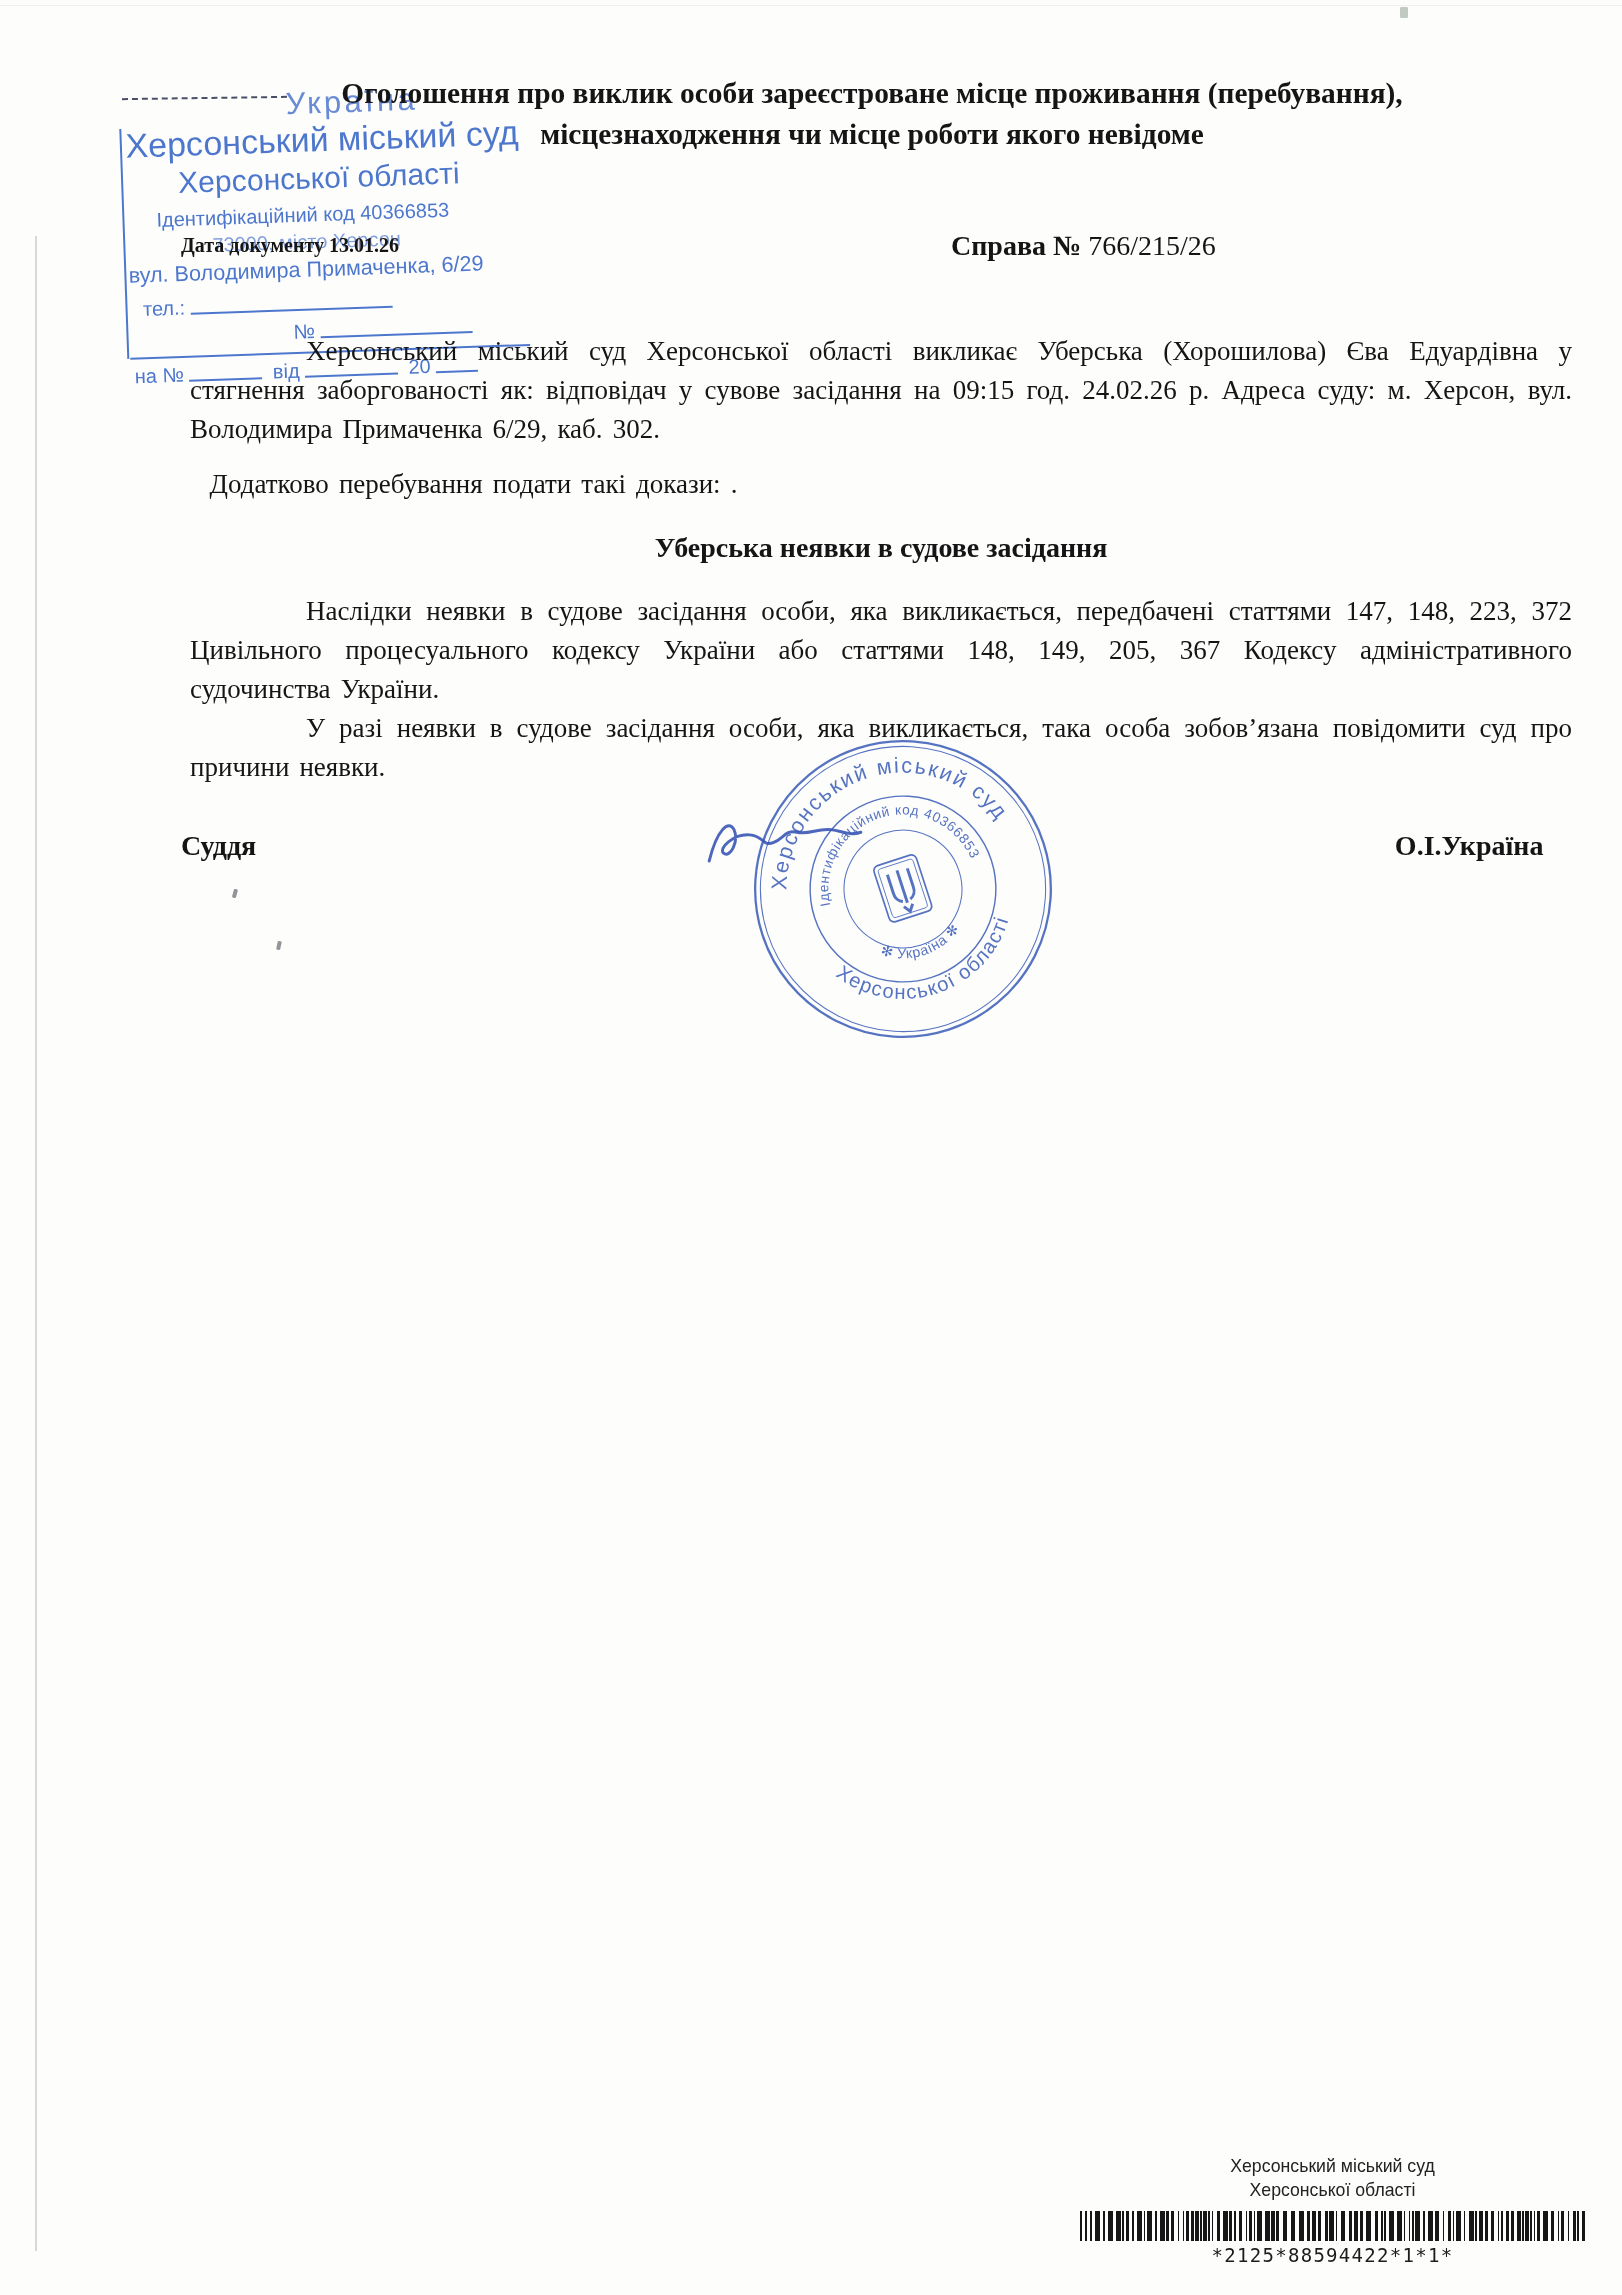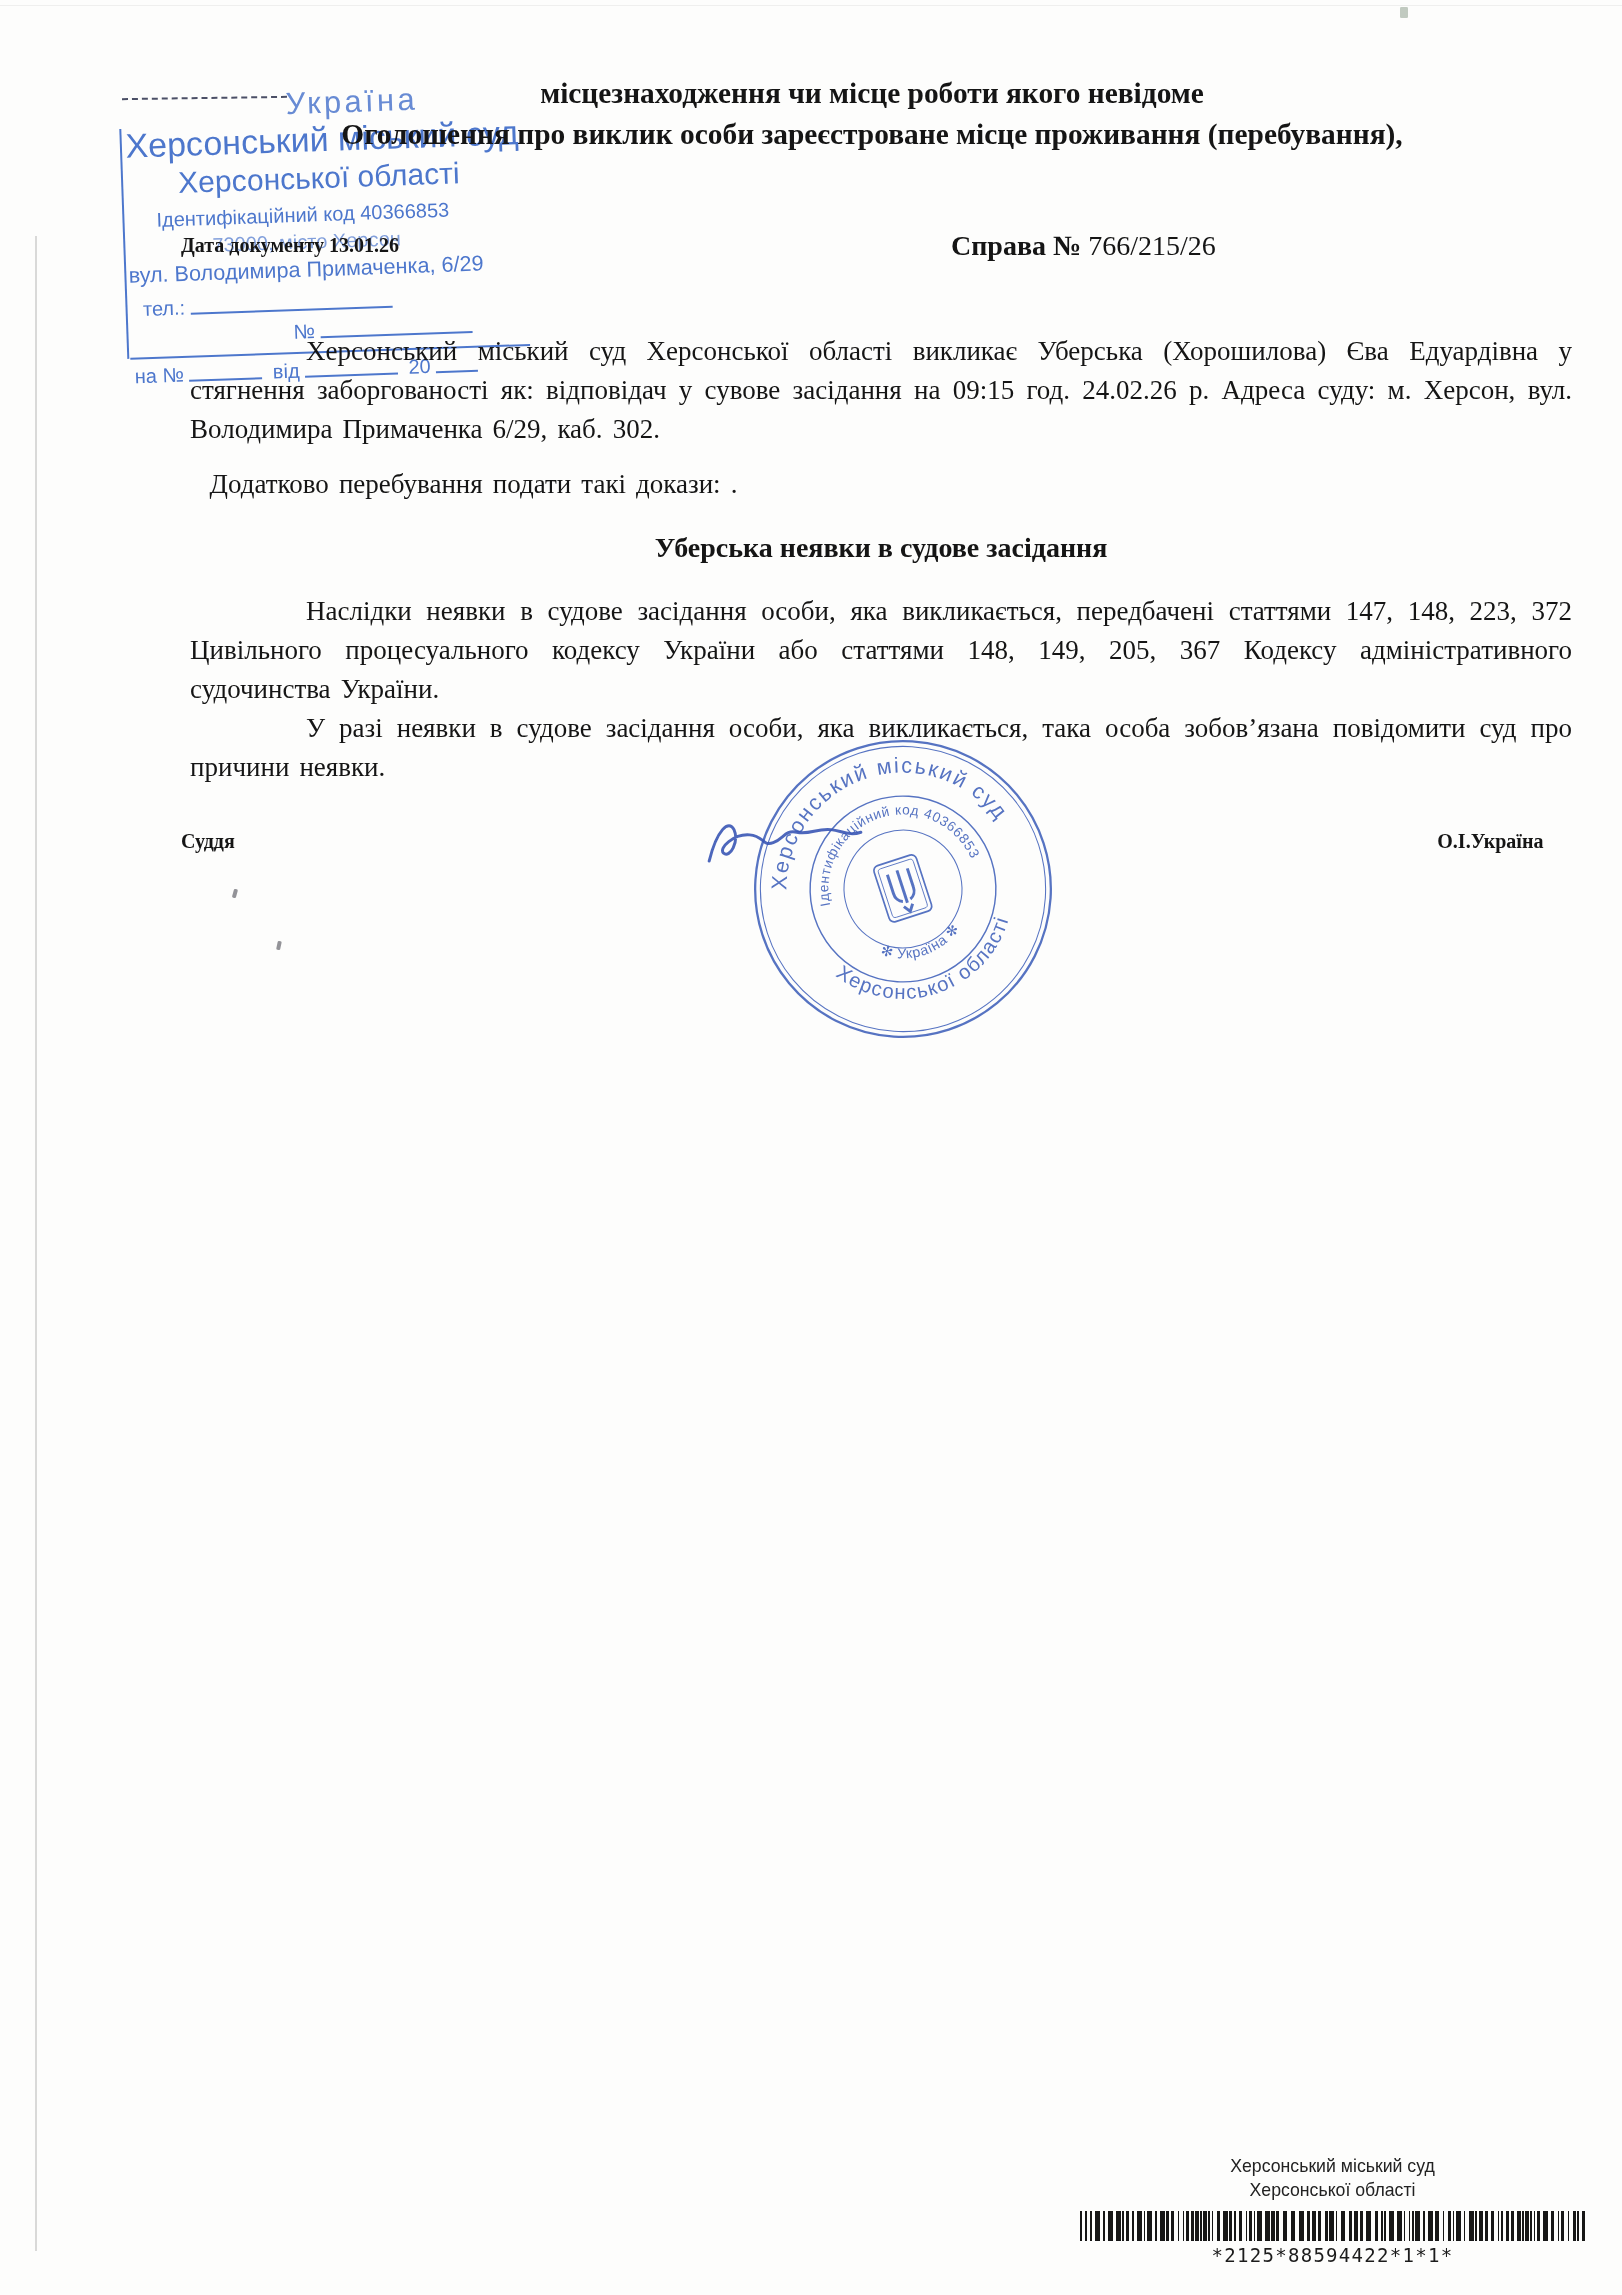--- a/index.html
+++ b/index.html
@@ -58,21 +58,21 @@
   .body-text { position:absolute; left:190px; top:332px; width:1382px; z-index:2; font-size:27px; line-height:39px; }
   .body-text p { text-align:justify; word-spacing:3.3px; }
   .p-indent { text-indent:116px; }
   .p-evidence { margin-top:15.7px; text-indent:19.6px; text-align:left !important; }
   .section-heading { margin-top:23.6px; text-align:center; font-weight:bold; font-size:28px; line-height:41px; }
   .p-after-heading { margin-top:24px; }
 
   
   .sig-row { position:absolute; left:181px; top:830px; width:1382px; z-index:2;
              display:flex; justify-content:space-between; padding-right:19.6px;
-             font-weight:bold; font-size:20px; }
+             font-weight:bold; font-size:28px; }
 
   
   .ink-signature { position:absolute; left:700px; top:810px; z-index:5; }
 
   
   .seal { position:absolute; left:746px; top:732px; z-index:4; }
 
   
   .footer { position:absolute; left:1080px; top:2155px; width:505px; z-index:2;
             text-align:center; font-family:"Liberation Sans", sans-serif; font-size:17.7px; line-height:23.6px; color:#222; }
@@ -85,22 +85,22 @@
 
 <div class="page">
 
   <div class="scan-line-left"></div>
   <div class="scan-line-top"></div>
   <div class="speck speck-tr"></div>
   <div class="speck speck-a"></div>
   <div class="speck speck-b"></div>
 
   <div class="doc-title">
+    <div>Оголошення про виклик особи зареєстроване місце проживання (перебування),</div>
     <div>місцезнаходження чи місце роботи якого невідоме</div>
-    <div>Оголошення про виклик особи зареєстроване місце проживання (перебування),</div>
   </div>
 
   <div class="top-dashes"></div>
 
   <div class="stamp">
     <div class="st-vline"></div>
     <div class="st st-country">Україна</div>
     <div class="st st-court1">Херсонський міський суд</div>
     <div class="st st-court2">Херсонської області</div>
     <div class="st st-code">Ідентифікаційний код 40366853</div>

